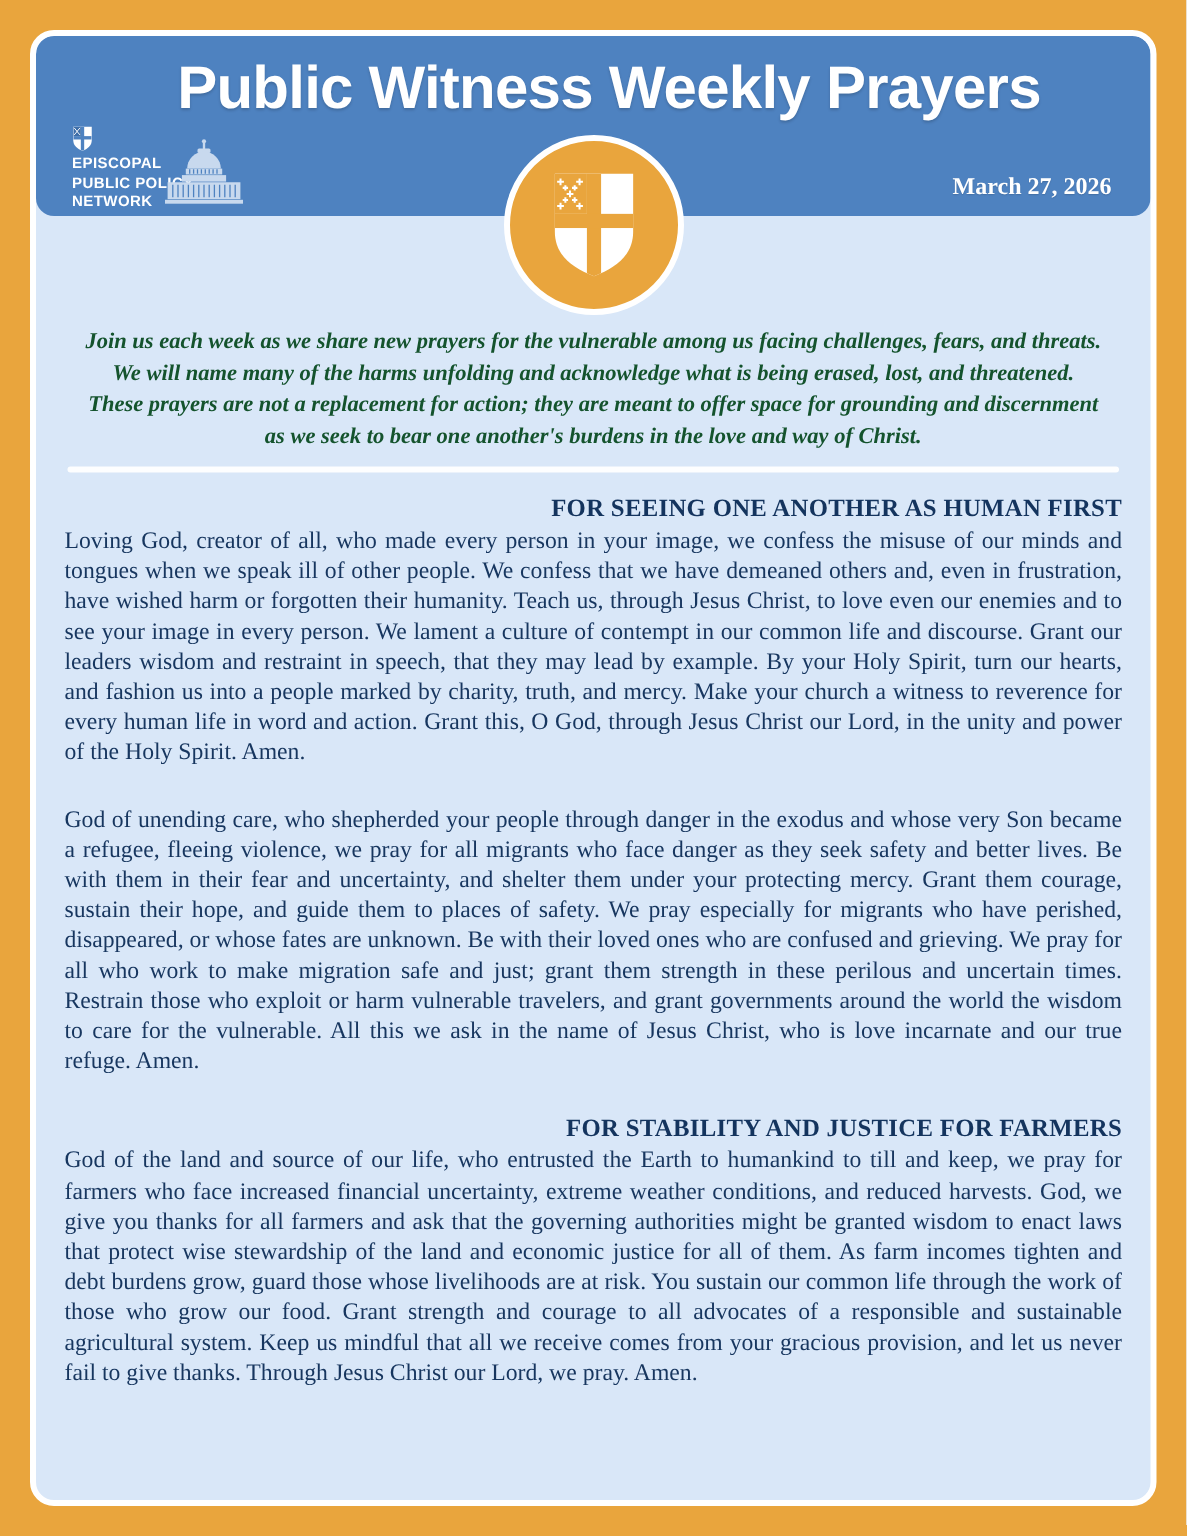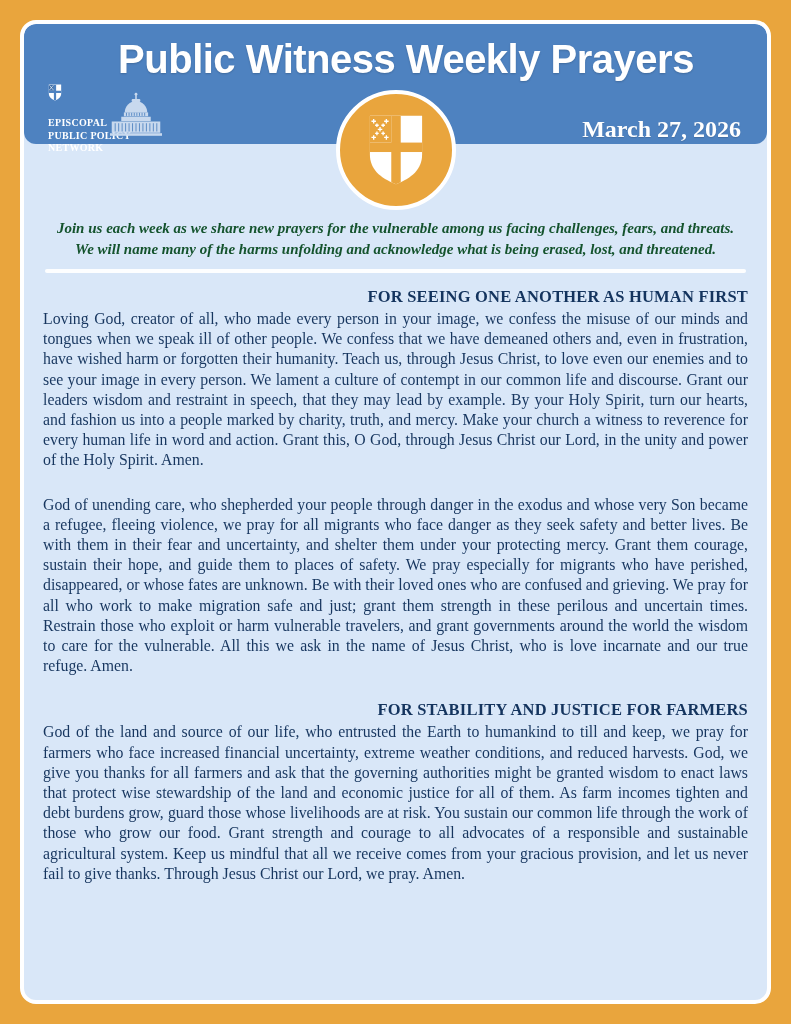--- a/index.html
+++ b/index.html
@@ -6,26 +6,26 @@
   body{font-family:"Liberation Serif",serif;}
   .frame{position:relative;width:791px;height:1024px;background:#E9A53D;overflow:hidden;}
   .sheet{position:absolute;left:20px;top:20px;right:20px;bottom:20px;
          background:#D9E7F8;border:4px solid #FFFFFF;border-radius:16px;overflow:hidden;}
   
   .header{position:relative;height:120px;background:#4E82C0;border-radius:12px;}
   .title{margin:0;padding-top:12px;text-align:center;color:#FFFFFF;
          font-family:"Liberation Sans",sans-serif;font-weight:bold;font-size:40px;
          letter-spacing:-0.5px;line-height:46px;text-shadow:0 1px 2px rgba(0,0,0,0.18);padding-left:21px;}
   .logo-shield{position:absolute;left:24px;top:60px;width:14px;height:17px;}
-  .logo-text{position:absolute;left:24px;top:93px;color:#FFFFFF;
-             font-family:Liberation Serif, serif;font-weight:bold;font-size:10px;
+  .logo-text{position:absolute;left:24px;top:80px;color:#FFFFFF;
+             font-family:Liberation Sans, sans-serif;font-weight:bold;font-size:10px;
              line-height:12.5px;letter-spacing:0.3px;}
   .capitol{position:absolute;left:86px;top:66px;width:52px;height:50px;}
   .date{position:absolute;right:26px;top:92px;color:#FFFFFF;font-weight:bold;
-        font-size:24px;font-family:"Liberation Serif",serif;text-shadow:0 1px 1px rgba(0,0,0,0.15);}
+        font-size:16px;font-family:"Liberation Serif",serif;text-shadow:0 1px 1px rgba(0,0,0,0.15);}
   
   .badge{position:absolute;left:50%;top:66px;transform:translateX(-50%);
          width:112px;height:112px;border-radius:50%;background:#E9A53D;
          border:4px solid #FFFFFF;display:flex;align-items:center;justify-content:center;z-index:3;}
   .badge svg{width:58px;height:72px;}
   
   .intro{margin-top:74px;padding:0 30px;text-align:center;color:#14532d;
          font-style:italic;font-weight:bold;font-size:15px;line-height:21px;}
   .intro p{margin:0;}
   .divider{height:4px;background:rgba(255,255,255,0.95);border-radius:2px;
@@ -109,20 +109,21 @@
             <path d="M17.7 19.5 V23.5 M15.7 21.5 H19.7"></path>
             <path d="M7.2 23.5 V28.5 M4.7 26 H9.7"></path>
             <path d="M21.3 23.5 V28.5 M18.8 26 H23.8"></path>
           </g>
         </g>
       </svg>
     </div>
 
     <div class="intro">
       <p>Join us each week as we share new prayers for the vulnerable among us facing challenges, fears, and threats. We will name many of the harms unfolding and acknowledge what is being erased, lost, and threatened.</p>
+      <p>These prayers are not a replacement for action; they are meant to offer space for grounding and discernment as we seek to bear one another's burdens in the love and way of Christ.</p>
     </div>
 
     <div class="divider"></div>
 
     <main class="prayers">
       <section class="prayer">
         <h2>FOR SEEING ONE ANOTHER AS HUMAN FIRST</h2>
         <p>Loving God, creator of all, who made every person in your image, we confess the misuse of our minds and tongues when we speak ill of other people. We confess that we have demeaned others and, even in frustration, have wished harm or forgotten their humanity. Teach us, through Jesus Christ, to love even our enemies and to see your image in every person. We lament a culture of contempt in our common life and discourse. Grant our leaders wisdom and restraint in speech, that they may lead by example. By your Holy Spirit, turn our hearts, and fashion us into a people marked by charity, truth, and mercy. Make your church a witness to reverence for every human life in word and action. Grant this, O God, through Jesus Christ our Lord, in the unity and power of the Holy Spirit. Amen.</p>
       </section>
       <section class="prayer">

